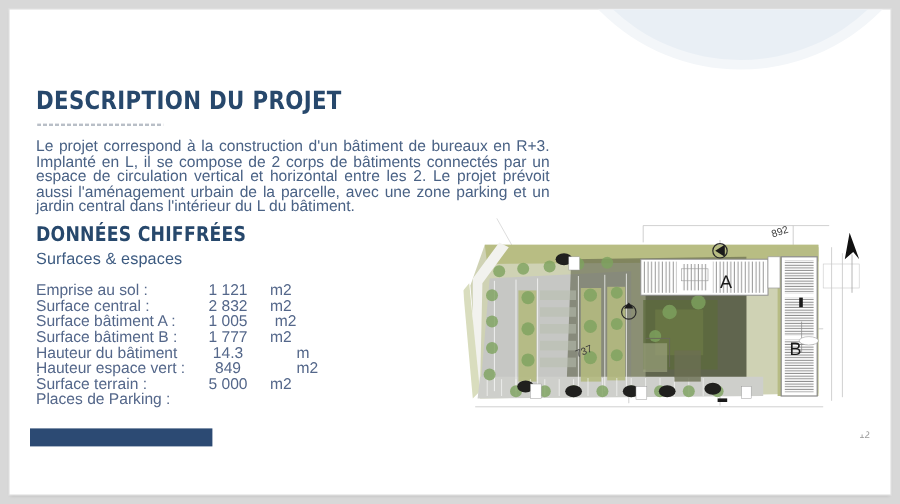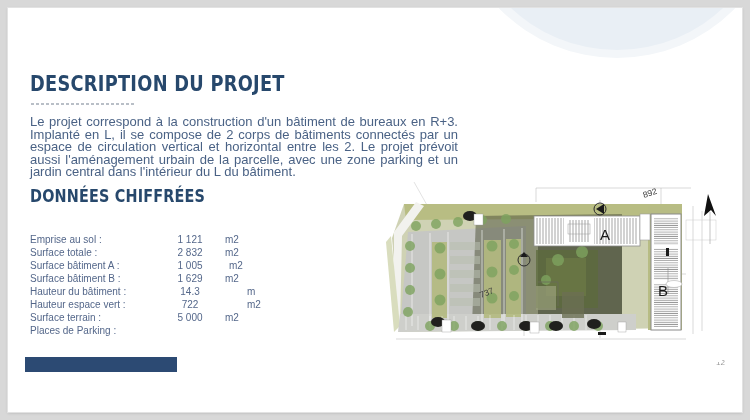--- a/index.html
+++ b/index.html
@@ -36,21 +36,21 @@
     position:absolute;left:22px;top:178px;
     font-family:"Liberation Sans Narrow","DejaVu Sans Condensed","Liberation Sans",sans-serif;
     font-size:17px;font-weight:bold;color:#27486c;letter-spacing:.2px;
     transform:scaleX(.94);transform-origin:left center;white-space:nowrap;
   }
   .sect-sub{
     position:absolute;left:22px;top:200px;
     font-size:13.5px;font-weight:normal;color:#3c5a80;letter-spacing:.1px;white-space:nowrap;
   }
 
-  .table{position:absolute;left:22px;top:226px;width:300px;font-size:10px;color:#54678a;}
+  .table{position:absolute;left:22px;top:226px;width:300px;font-size:13px;color:#54678a;}
   .trow{display:flex;align-items:flex-start;height:13px;}
   .trow.tall{height:24px;align-items:flex-start;}
   .c-label{width:125px;flex:0 0 125px;}
   .c-value{width:70px;flex:0 0 70px;text-align:center;}
   .c-value.r{padding-right:22px;}
   .c-unit{width:40px;flex:0 0 40px;}
   .c-multi{flex:1;line-height:11.5px;}
 
   .bluebar{position:absolute;left:17px;top:349px;width:152px;height:15px;background:#2c4a73;}
 
@@ -68,50 +68,51 @@
   <div class="arc-wrap">
     <div class="arc-outer"></div>
     <div class="arc-inner"></div>
   </div>
 
   <div class="title">DESCRIPTION DU PROJET</div>
   <div class="dashes"></div>
   <div class="para">Le projet correspond à la construction d'un bâtiment de bureaux en R+3. Implanté en L, il se compose de 2 corps de bâtiments connectés par un espace de circulation vertical et horizontal entre les 2. Le projet prévoit aussi l'aménagement urbain de la parcelle, avec une zone parking et un jardin central dans l'intérieur du L du bâtiment.</div>
 
   <div class="sect-title">DONNÉES CHIFFRÉES</div>
+  <div class="sect-sub">Surfaces &amp; espaces</div>
 
   <div class="table">
     <div class="trow">
       <span class="c-label">Emprise au sol :</span>
       <span class="c-value">1 121</span>
       <span class="c-unit">m2</span>
     </div>
     <div class="trow">
-      <span class="c-label">Surface totale :</span>
+      <span class="c-label">Surface central :</span>
       <span class="c-value">2 832</span>
       <span class="c-unit">m2</span>
     </div>
     <div class="trow">
       <span class="c-label">Surface bâtiment A :</span>
       <span class="c-value">1 005</span>
       <span class="c-unit" style="padding-left:4px;">m2</span>
     </div>
     <div class="trow">
       <span class="c-label">Surface bâtiment B :</span>
-      <span class="c-value">1 629</span>
+      <span class="c-value">1 777</span>
       <span class="c-unit">m2</span>
     </div>
     <div class="trow">
       <span class="c-label">Hauteur du bâtiment :</span>
       <span class="c-value r">14.3</span>
       <span class="c-unit">m</span>
     </div>
     <div class="trow">
       <span class="c-label">Hauteur espace vert :</span>
-      <span class="c-value r">722</span>
+      <span class="c-value r">849</span>
       <span class="c-unit">m2</span>
     </div>
     <div class="trow">
       <span class="c-label">Surface terrain :</span>
       <span class="c-value">5 000</span>
       <span class="c-unit">m2</span>
     </div>
     <div class="trow tall">
       <span class="c-label">Places de Parking :</span>
     </div>

